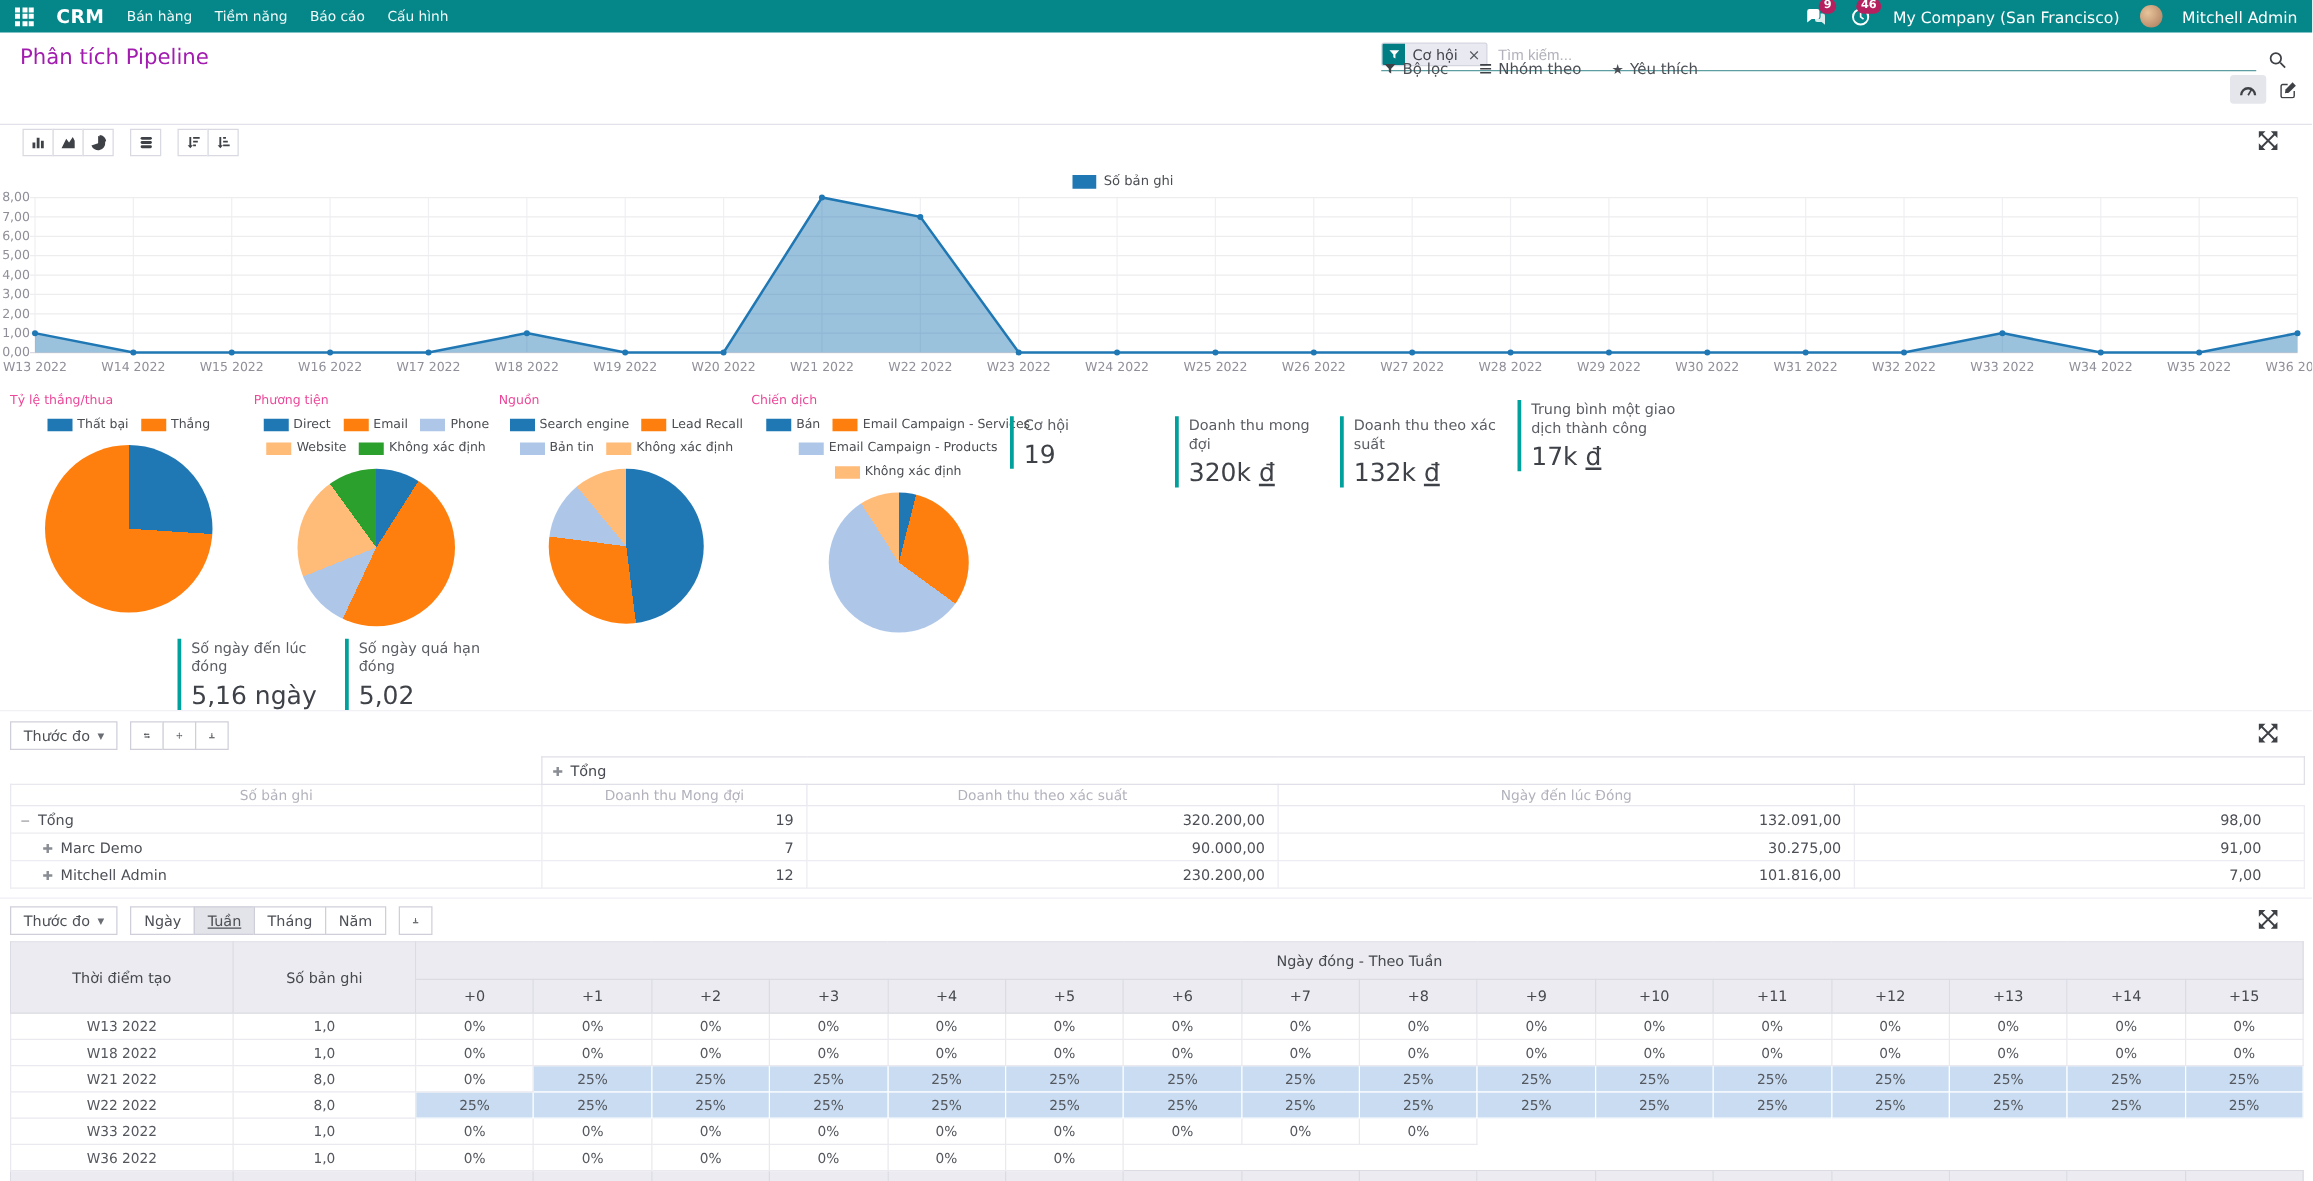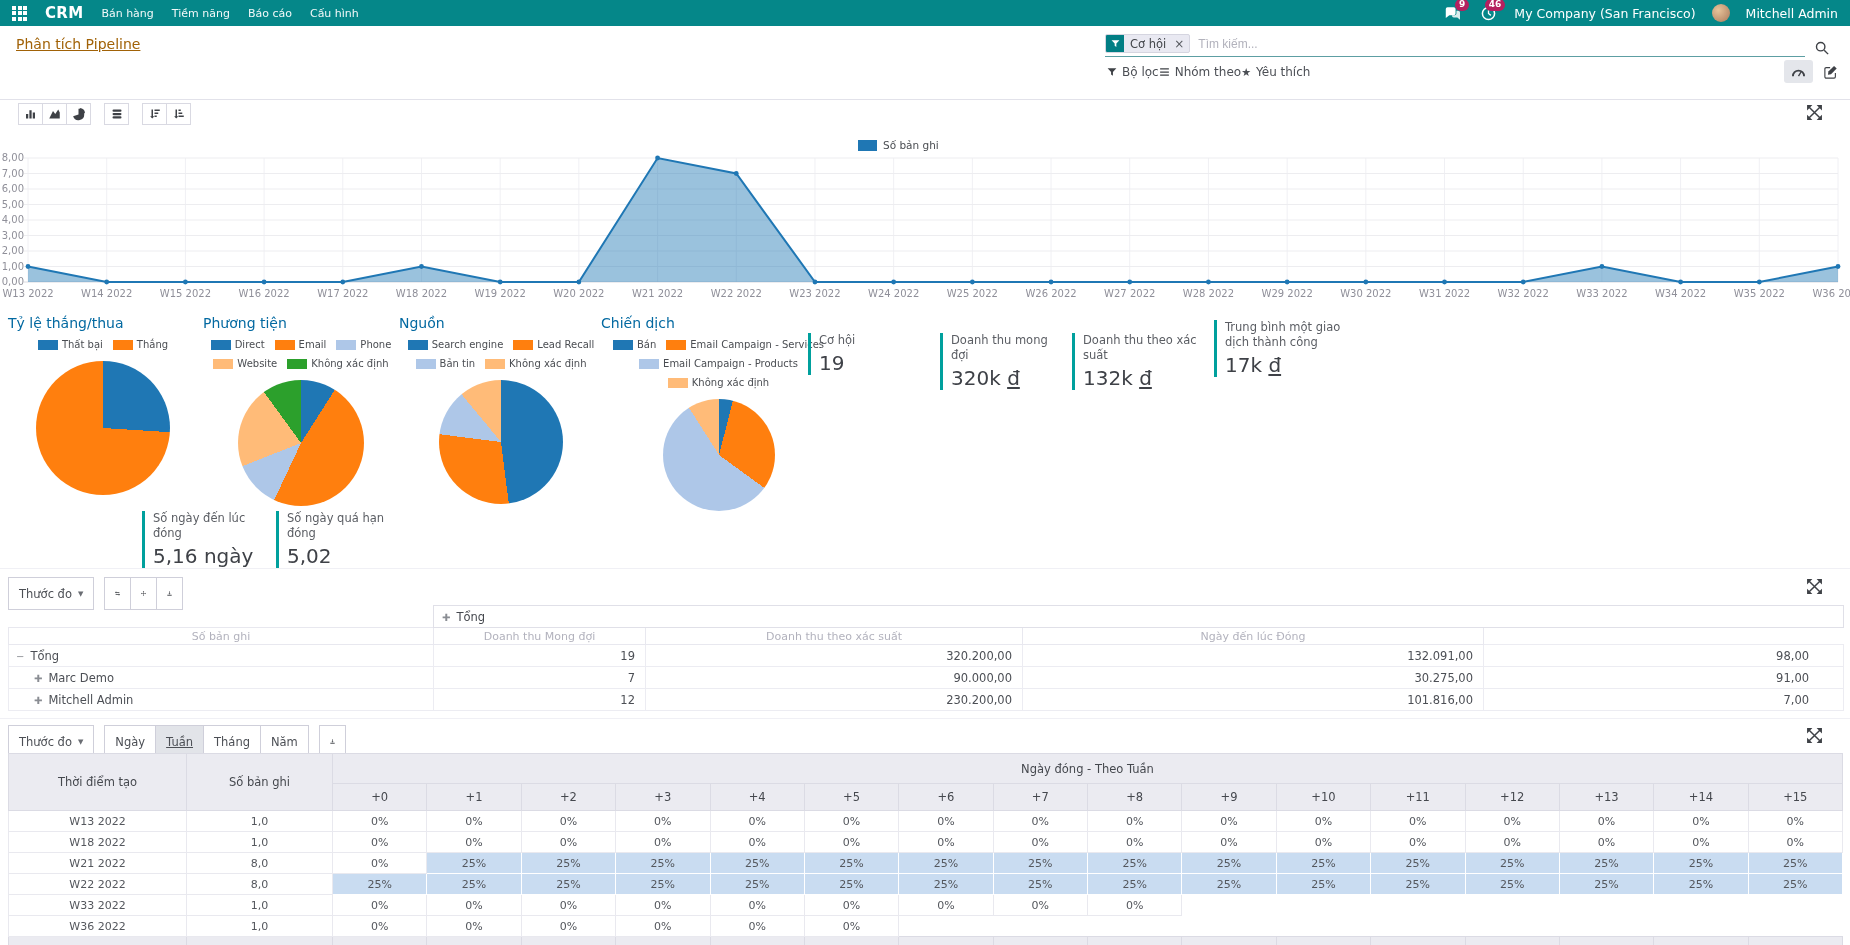--- a/index.html
+++ b/index.html
@@ -13,56 +13,56 @@
   .apps-icon i { width:4px; height:4px; background:#fff; display:block; }
   .brand { font-size:15px; font-weight:bold; letter-spacing:.3px; cursor:pointer; }
   .nav-menu { font-size:11px; color:rgba(255,255,255,.95); cursor:pointer; }
   .nav-right { margin-left:auto; display:flex; align-items:center; gap:16px; font-size:12.5px; }
   .nav-ico { position:relative; display:inline-flex; width:20px; height:18px; align-items:center; justify-content:center; cursor:pointer; }
   .badge { position:absolute; top:-5px; right:-7px; background:#b5205f; color:#fff; font-size:9px; font-weight:bold; border-radius:8px; padding:1px 4px; line-height:1.1; }
   .avatar { width:18px; height:18px; border-radius:50%; background:radial-gradient(circle at 35% 35%, #e8c49a, #a9795b); display:inline-block; }
 
   
   .cp { position:absolute; left:0; top:27px; width:1850px; height:73px; background:#fff; border-bottom:1px solid #e2e2ea; }
-  .page-title { position:absolute; left:16px; top:9px; font-size:14px; font-weight:normal; color:#a16207;text-decoration:underline; }
+  .page-title { position:absolute; left:16px; top:9px; font-size:17px; font-weight:normal; color:#a21caf; }
   .searchrow { position:absolute; left:1105px; top:7px; width:700px; display:flex; align-items:center; border-bottom:1px solid #5d9ea3; padding-bottom:3px; }
   .facet { display:inline-flex; align-items:stretch; border:1px solid #d5d5e0; border-radius:2px; background:#e9e9f2; font-size:11.5px; color:#42454a; height:19px; }
   .facet-chip { width:18px; background:#017e84; display:flex; align-items:center; justify-content:center; border-radius:1px 0 0 1px; }
   .facet-label { padding:2px 6px; display:flex; align-items:center; }
   .facet-x { padding:2px 5px 2px 2px; display:flex; align-items:center; color:#55585e; cursor:pointer; font-size:12px; }
   .searchrow input { flex:1; border:none; outline:none; font-size:12px; color:#444; padding:2px 8px; background:transparent; }
   .searchrow input::placeholder { color:#b2b2bc; }
   .mag { position:absolute; left:1815px; top:13px; cursor:pointer; }
-  .cp-btns { position:absolute; left:1107px; top:38px; display:flex; font-size:12px; color:#4c4f55; }
+  .cp-btns { position:absolute; left:1107px; top:21px; display:flex; gap:24px; font-size:12px; color:#4c4f55; }
   .cp-btn { display:inline-flex; align-items:center; gap:5px; cursor:pointer; }
   .views { position:absolute; left:1784px; top:33px; display:flex; gap:3px; }
   .view-btn { width:29px; height:23px; border-radius:3px; display:flex; align-items:center; justify-content:center; cursor:pointer; }
   .view-btn.active { background:#e4e6eb; }
 
   
   .tbtn { width:25px; height:22px; border:1px solid #d9d9e2; background:#fff; display:inline-flex; align-items:center; justify-content:center; cursor:pointer; }
   .tbtn + .tbtn { margin-left:-1px; }
   .tgroup { display:inline-flex; margin-right:8px; }
   .expand-ico { position:absolute; left:1806px; width:20px; height:20px; cursor:pointer; }
-  .mbtn { height:33px; border:1px solid #cfcfda; background:#fff; font-size:11.5px; color:#4c4f55; padding:0 10px; display:inline-flex; align-items:center; gap:6px; cursor:pointer; }
+  .mbtn { height:23px; border:1px solid #cfcfda; background:#fff; font-size:11.5px; color:#4c4f55; padding:0 10px; display:inline-flex; align-items:center; gap:6px; cursor:pointer; }
   .mbtn .caret { font-size:7px; color:#6a6d73; }
   .seg { display:inline-flex; margin-left:10px; }
   .seg .mbtn + .mbtn { margin-left:-1px; }
   .mbtn.active { background:#e2e4e9;text-decoration:underline; }
   .hr { position:absolute; left:0; width:1850px; height:1px; background:#f0f0f5; }
 
   
   .graph-toolbar { position:absolute; left:18px; top:103px; }
   .chart-legend { position:absolute; left:858px; top:139px; display:flex; align-items:center; gap:6px; font-size:10.5px; color:#4a4d52; }
   .chart-legend .sw { width:19px; height:11px; background:#1f77b4; display:inline-block; }
   #area-wrap { position:absolute; left:0; top:150px; }
 
   
   .pie-group { position:absolute; top:315px; }
-  .pie-title { font-size:14px; color:#0369a1; margin-bottom:6px; }
+  .pie-title { font-size:10px; color:#ec4899; margin-bottom:6px; }
   .pie-legend { display:flex; flex-wrap:wrap; justify-content:center; column-gap:10px; row-gap:3px; font-size:10px; color:#4a4d52; line-height:16px; }
   .pie-legend .li { display:inline-flex; align-items:center; gap:4px; white-space:nowrap; }
   .pie-legend .sw { width:20px; height:10px; display:inline-block; }
   .pie { border-radius:50%; margin:8px auto 0; }
   .pg1 { left:8px;   width:190px; } .pg1 .pie { width:134px; height:134px; }
   .pg2 { left:203px; width:196px; } .pg2 .pie { width:126px; height:126px; }
   .pg3 { left:399px; width:204px; } .pg3 .pie { width:124px; height:124px; }
   .pg4 { left:601px; width:235px; } .pg4 .pie { width:112px; height:112px; }
 
   

